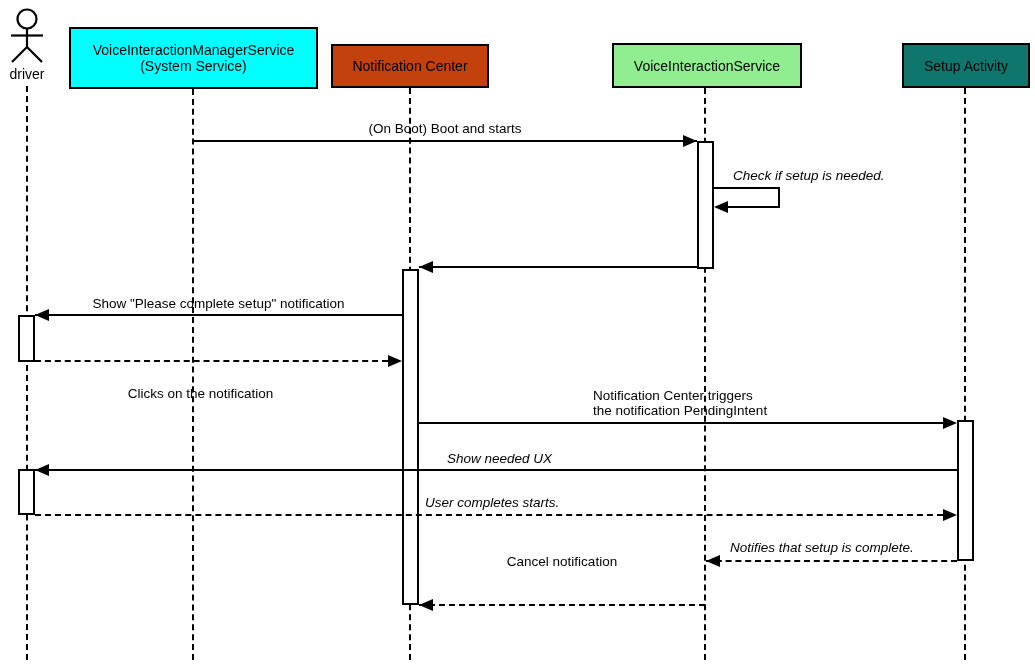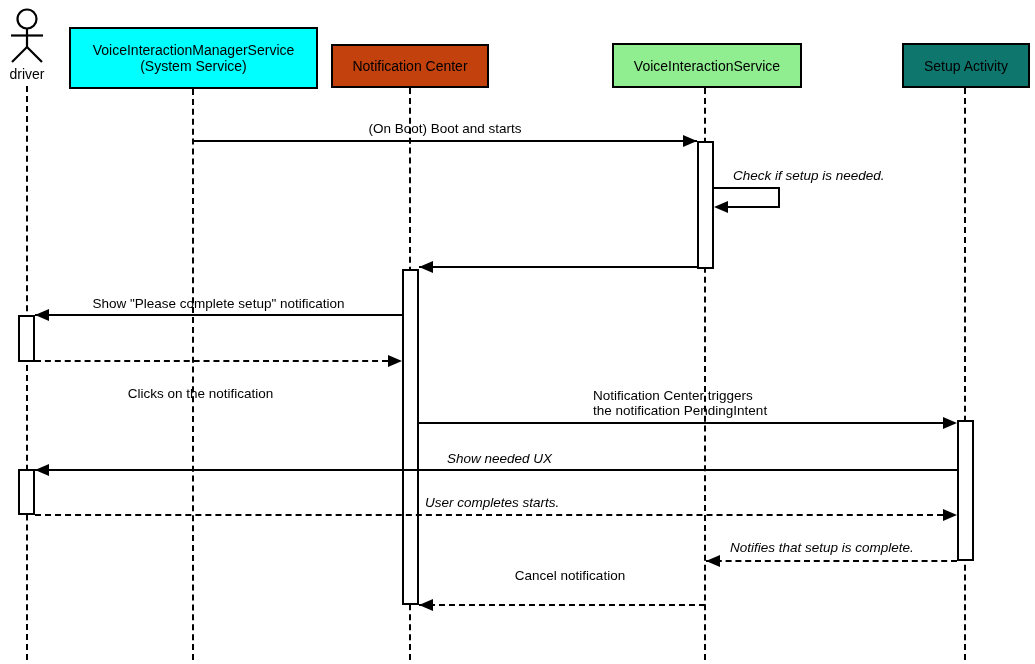--- a/index.html
+++ b/index.html
@@ -144,15 +144,15 @@
   <div class="mline dashed" style="left:35px; top:514px; width:908px;"></div>
   <div class="arr-r" style="left:943px; top:509px;"></div>
   <div class="msg-label nowrap" style="left:425px; top:495px;">User completes starts.</div>
 
   <div class="mline dashed" style="left:706px; top:560px; width:251px;"></div>
   <div class="arr-l" style="left:706px; top:555px;"></div>
   <div class="msg-label nowrap" style="left:730px; top:540px;">Notifies that setup is complete.</div>
 
   <div class="mline dashed" style="left:419px; top:604px; width:286px;"></div>
   <div class="arr-l" style="left:419px; top:599px;"></div>
-  <div class="msg-label center" style="left:419px; top:568px; width:286px;padding-left:8px;">Cancel notification</div>
+  <div class="msg-label center" style="left:419px; top:554px; width:286px;">Cancel notification</div>
 
 </div>
 
 </body></html>

